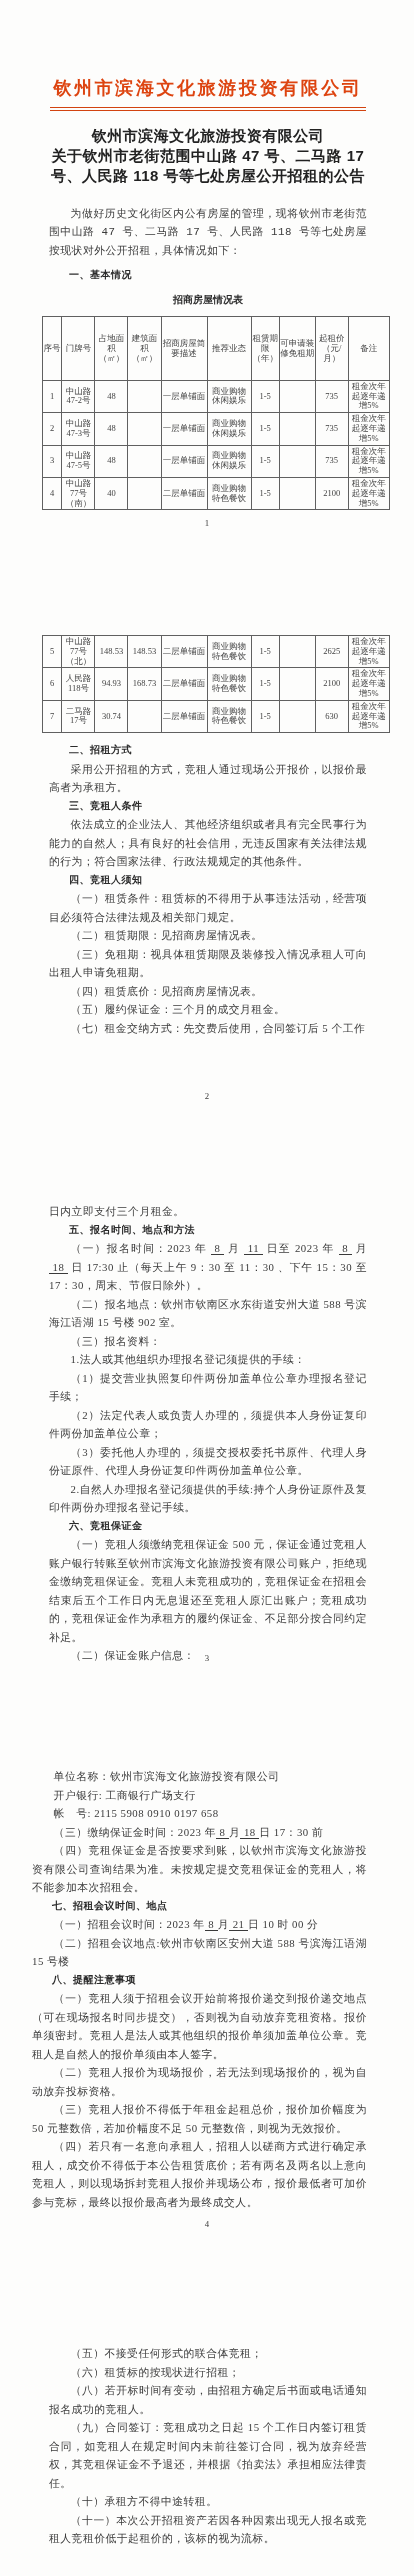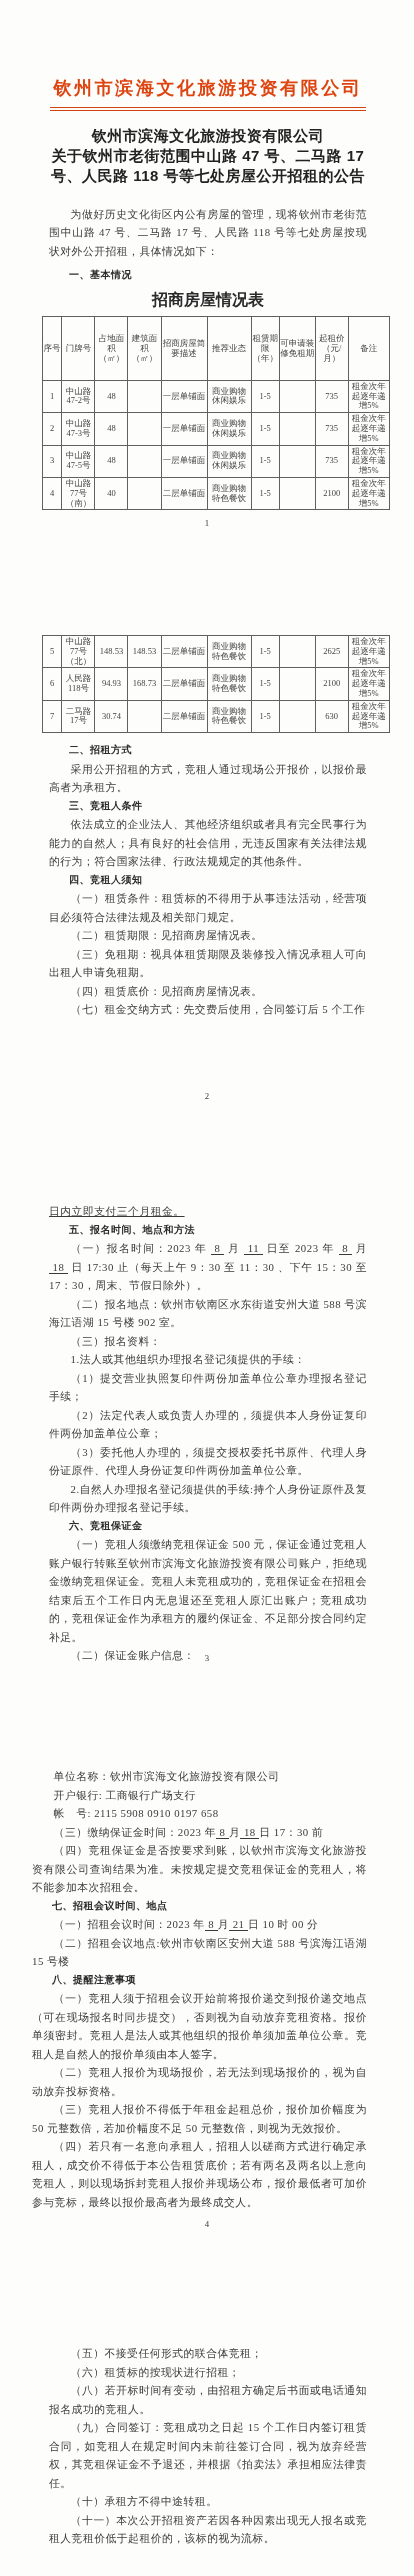--- a/index.html
+++ b/index.html
@@ -13,25 +13,25 @@
   #page5{height:564px;}
   .content{margin-left:49px;margin-right:47px;}
 
   .letterhead{padding-top:76px;text-align:center;font-family:"Liberation Sans","DejaVu Sans",sans-serif;
     font-weight:700;font-size:18px;letter-spacing:2.6px;color:#dd4410;}
   .red-rule{margin:7.2px 1px 0 1px;height:1.5px;border-top:1.3px solid #d24310;border-bottom:0.8px solid #d24310;}
   .doc-title{margin-top:15.5px;text-align:center;font-family:"Liberation Sans","DejaVu Sans",sans-serif;
     font-weight:700;font-size:15px;line-height:20px;color:#222222;letter-spacing:0.5px;}
 
   .para{font-size:10.8px;line-height:18.5px;letter-spacing:0.5px;text-align:justify;text-indent:2em;margin:0;color:#3b3b3b;}
-  .para.cont{text-indent:0;text-decoration:underline;}
+  .para.cont{text-indent:0;}
   .h2{font-family:"Liberation Sans","DejaVu Sans",sans-serif;font-weight:700;font-size:10px;line-height:18.5px;
     letter-spacing:0.5px;color:#2b2b2b;text-indent:2em;margin:0;}
   .tcaption{text-align:center;font-family:"Liberation Sans","DejaVu Sans",sans-serif;font-weight:700;
-    font-size:16px;line-height:17.5px;margin-top:6.2px;color:#2b2b2b;}
+    font-size:10px;line-height:17.5px;margin-top:6.2px;color:#2b2b2b;}
 
   .mt16{margin-top:8.2px;}
   .u{border-bottom:0.8px solid #3a3a3a;padding:0 3.6px;}
 
   table.rent{border-collapse:collapse;table-layout:fixed;width:348px;margin-left:-7.2px;margin-top:7.2px;
     font-size:8.5px;color:#424242;letter-spacing:0;}
   table.rent th,table.rent td{border:0.8px solid #606060;text-align:center;vertical-align:middle;
     padding:1px 0.5px;line-height:10.3px;font-weight:400;overflow:hidden;}
   table.rent thead tr{height:64px;}
   table.rent tbody tr{height:31px;}
@@ -55,21 +55,21 @@
 
   <div class="page" id="page1">
     <div class="content">
       <div class="letterhead">钦州市滨海文化旅游投资有限公司</div>
       <div class="red-rule"></div>
       <div class="doc-title">
         <div>钦州市滨海文化旅游投资有限公司</div>
         <div>关于钦州市老街范围中山路 47 号、二马路 17</div>
         <div>号、人民路 118 号等七处房屋公开招租的公告</div>
       </div>
-      <p class="para" style="margin-top:18.5px;">为做好历史文化街区内公有房屋的管理，现将钦州市老街范围中山路 47 号、二马路 17 号、人民路 118 号等七处房屋按现状对外公开招租，具体情况如下：</p>
+      <p class="para" style="margin-top:18.5px;font-family:Liberation Mono, monospace;">为做好历史文化街区内公有房屋的管理，现将钦州市老街范围中山路 47 号、二马路 17 号、人民路 118 号等七处房屋按现状对外公开招租，具体情况如下：</p>
       <p class="h2" style="margin-top:6.2px;">一、基本情况</p>
       <div class="tcaption">招商房屋情况表</div>
 
       <table class="rent">
         <colgroup>
           <col style="width:19.6px">
             <col style="width:33px">
             <col style="width:33px">
             <col style="width:33px">
           <col style="width:46px">
@@ -205,20 +205,21 @@
 
       <p class="h2 mt16">二、招租方式</p>
       <p class="para">采用公开招租的方式，竞租人通过现场公开报价，以报价最高者为承租方。</p>
       <p class="h2">三、竞租人条件</p>
       <p class="para">依法成立的企业法人、其他经济组织或者具有完全民事行为能力的自然人；具有良好的社会信用，无违反国家有关法律法规的行为；符合国家法律、行政法规规定的其他条件。</p>
       <p class="h2">四、竞租人须知</p>
       <p class="para">（一）租赁条件：租赁标的不得用于从事违法活动，经营项目必须符合法律法规及相关部门规定。</p>
       <p class="para">（二）租赁期限：见招商房屋情况表。</p>
       <p class="para">（三）免租期：视具体租赁期限及装修投入情况承租人可向出租人申请免租期。</p>
       <p class="para">（四）租赁底价：见招商房屋情况表。</p>
+      <p class="para">（五）履约保证金：三个月的成交月租金。</p>
       <p class="para">（七）租金交纳方式：先交费后使用，合同签订后 5 个工作</p>
     </div>
     <div class="pagenum">2</div>
   </div>
 
   <div class="page" id="page3">
     <div class="content">
       <p class="para cont">日内立即支付三个月租金。</p>
       <p class="h2">五、报名时间、地点和方法</p>
       <p class="para"><span>（一）报名时间：2023 年 </span><span class="u">8</span><span> 月 </span><span class="u">11</span><span> 日至 2023 年 </span><span class="u">8</span><span> 月 </span><span class="u">18</span><span> 日 </span><span>17:30 止（每天上午 9：30 至 11：30 、下午 15：30 至 17：30，周末、节假日除外）。</span></p>

